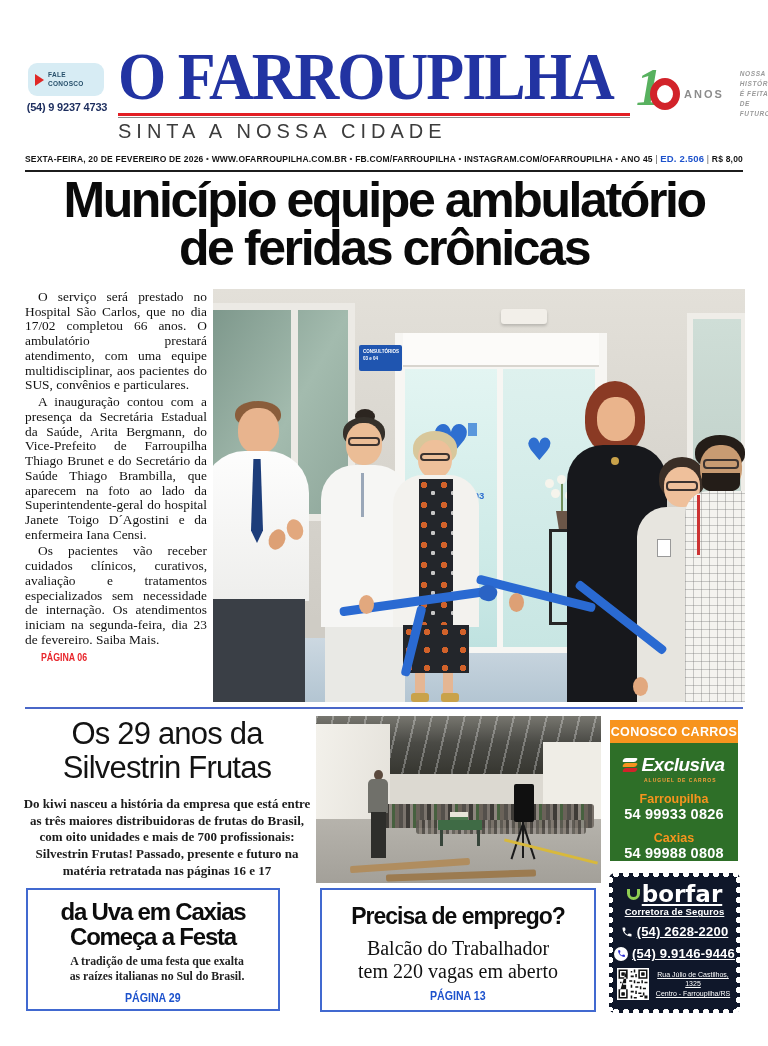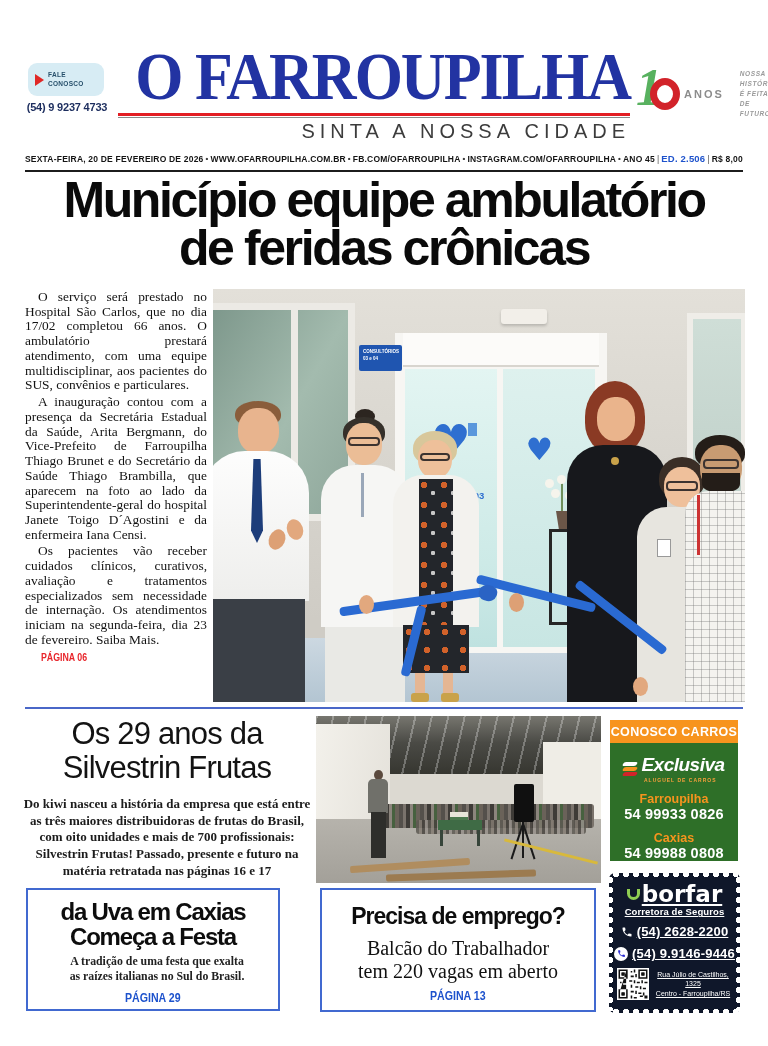--- a/index.html
+++ b/index.html
@@ -8,21 +8,21 @@
   .page { position:relative; width:768px; height:1046px; background:#fff; overflow:hidden; margin:0 auto; }
   .abs { position:absolute; }
 
   
   .contact-box { left:28px; top:63px; width:76px; height:33px; background:#d7ecf4; border-radius:9px;
     display:flex; align-items:center; padding-left:7px; gap:4px; }
   .contact-tri { width:0; height:0; border-left:9px solid #e02826; border-top:6px solid transparent; border-bottom:6px solid transparent; }
   .contact-label { font-size:6.5px; font-weight:bold; color:#27506b; line-height:1.25; width:38px; letter-spacing:.3px; text-transform:uppercase; }
   .contact-phone { left:14px; top:101px; width:106px; text-align:center; font-size:11px; font-weight:bold; color:#1c2d5e; letter-spacing:-.2px; }
 
-  .masthead { left:118px; top:42px; width:512px; text-align:right; }
+  .masthead { left:118px; top:42px; width:512px; text-align:left; }
   .masthead-title { font-family:"Liberation Serif", serif; font-weight:bold; font-size:62px; line-height:1.02;
     color:#2233a2; letter-spacing:-2px; transform:scaleY(1.1); transform-origin:center top; white-space:nowrap; }
   .rule-red { height:3px; background:#e31e24; margin-top:8px; }
   .rule-dark { height:1px; background:#8a8a8a; margin-top:1px; }
   .masthead-tagline { margin-top:2px; font-size:20px; color:#3c3c3c; letter-spacing:5px; }
 
   .anniv { left:636px; top:60px; width:126px; height:68px; display:flex; align-items:center; }
   .anniv-num { position:relative; width:46px; height:56px; flex:none; }
   .anniv-one { position:absolute; left:0; top:-4px; font-family:"Liberation Serif", serif; font-style:italic; font-weight:bold; font-size:52px; color:#58b15f; line-height:1; }
   .anniv-zero { position:absolute; left:14px; top:12px; width:30px; height:32px; border:7px solid #d2232a; border-radius:50%; background:#fff; }
@@ -117,21 +117,21 @@
   .wh-table-legs { left:124px; top:114px; width:40px; height:16px; border-left:3px solid #37453a; border-right:3px solid #37453a; }
   .wh-cake { left:134px; top:96px; width:18px; height:8px; background:#e8e6da; border-bottom:3px solid #4c7a4f; }
   .wh-line { right:2px; bottom:30px; width:96px; height:3px; background:#d8b93c; transform:rotate(14deg); }
   .wh-plank { position:absolute; background:#b08d5f; height:7px; border-radius:2px; }
 
   
   .exad { left:610px; top:720px; width:128px; height:141px; }
   .ex-head { height:23px; background:#f7941e; color:#fff; font-weight:bold; font-size:12.5px; letter-spacing:.3px;
     display:flex; align-items:center; justify-content:center; }
   .ex-body { height:118px; background:#2e6f28; text-align:center; padding-top:11px; }
-  .ex-row { display:flex; align-items:flex-end; justify-content:center; gap:4px; }
+  .ex-row { display:flex; align-items:center; justify-content:center; gap:4px; }
   .ex-icon { display:flex; flex-direction:column; gap:1px; }
   .ex-icon i { display:block; width:14px; height:4px; border-radius:2px; transform:skewX(-28deg); }
   .ex-icon i:nth-child(1){ background:#ffffff; } .ex-icon i:nth-child(2){ background:#f7941e; } .ex-icon i:nth-child(3){ background:#d2232a; }
   .ex-brand { color:#fff; font-weight:bold; font-style:italic; font-size:19px; letter-spacing:-.5px; }
   .ex-sub { font-size:5px; color:#f7a03c; font-weight:bold; letter-spacing:1px; margin:1px 0 0 34px; text-align:left; }
   .ex-city { margin-top:9px; color:#f7941e; font-weight:bold; font-size:12.5px; }
   .ex-phone { color:#fff; font-weight:bold; font-size:14.5px; letter-spacing:.2px; }
 
   
   .teaser { border:2px solid #4169d0; background:#fff; text-align:center; }
@@ -191,21 +191,21 @@
       <span>É FEITA DE</span><br>
       <span>FUTUROS.</span>
     </span>
   </div>
 
   <div class="abs infobar">
     <span>SEXTA-FEIRA, 20 DE FEVEREIRO DE 2026</span>
     <span class="dot">•</span>
     <span>WWW.OFARROUPILHA.COM.BR</span>
     <span class="dot">•</span>
-    <span>FB.COM/OFARROUPILHA</span>
+    <span>FB.COM/FARROUPILHA</span>
     <span class="dot">•</span>
     <span>INSTAGRAM.COM/OFARROUPILHA</span>
     <span class="dot">•</span>
     <span>ANO 45</span>
     <span class="pipe">|</span>
     <span class="edition">ED. 2.506</span>
     <span class="pipe">|</span>
     <span>R$ 8,00</span>
   </div>
 

